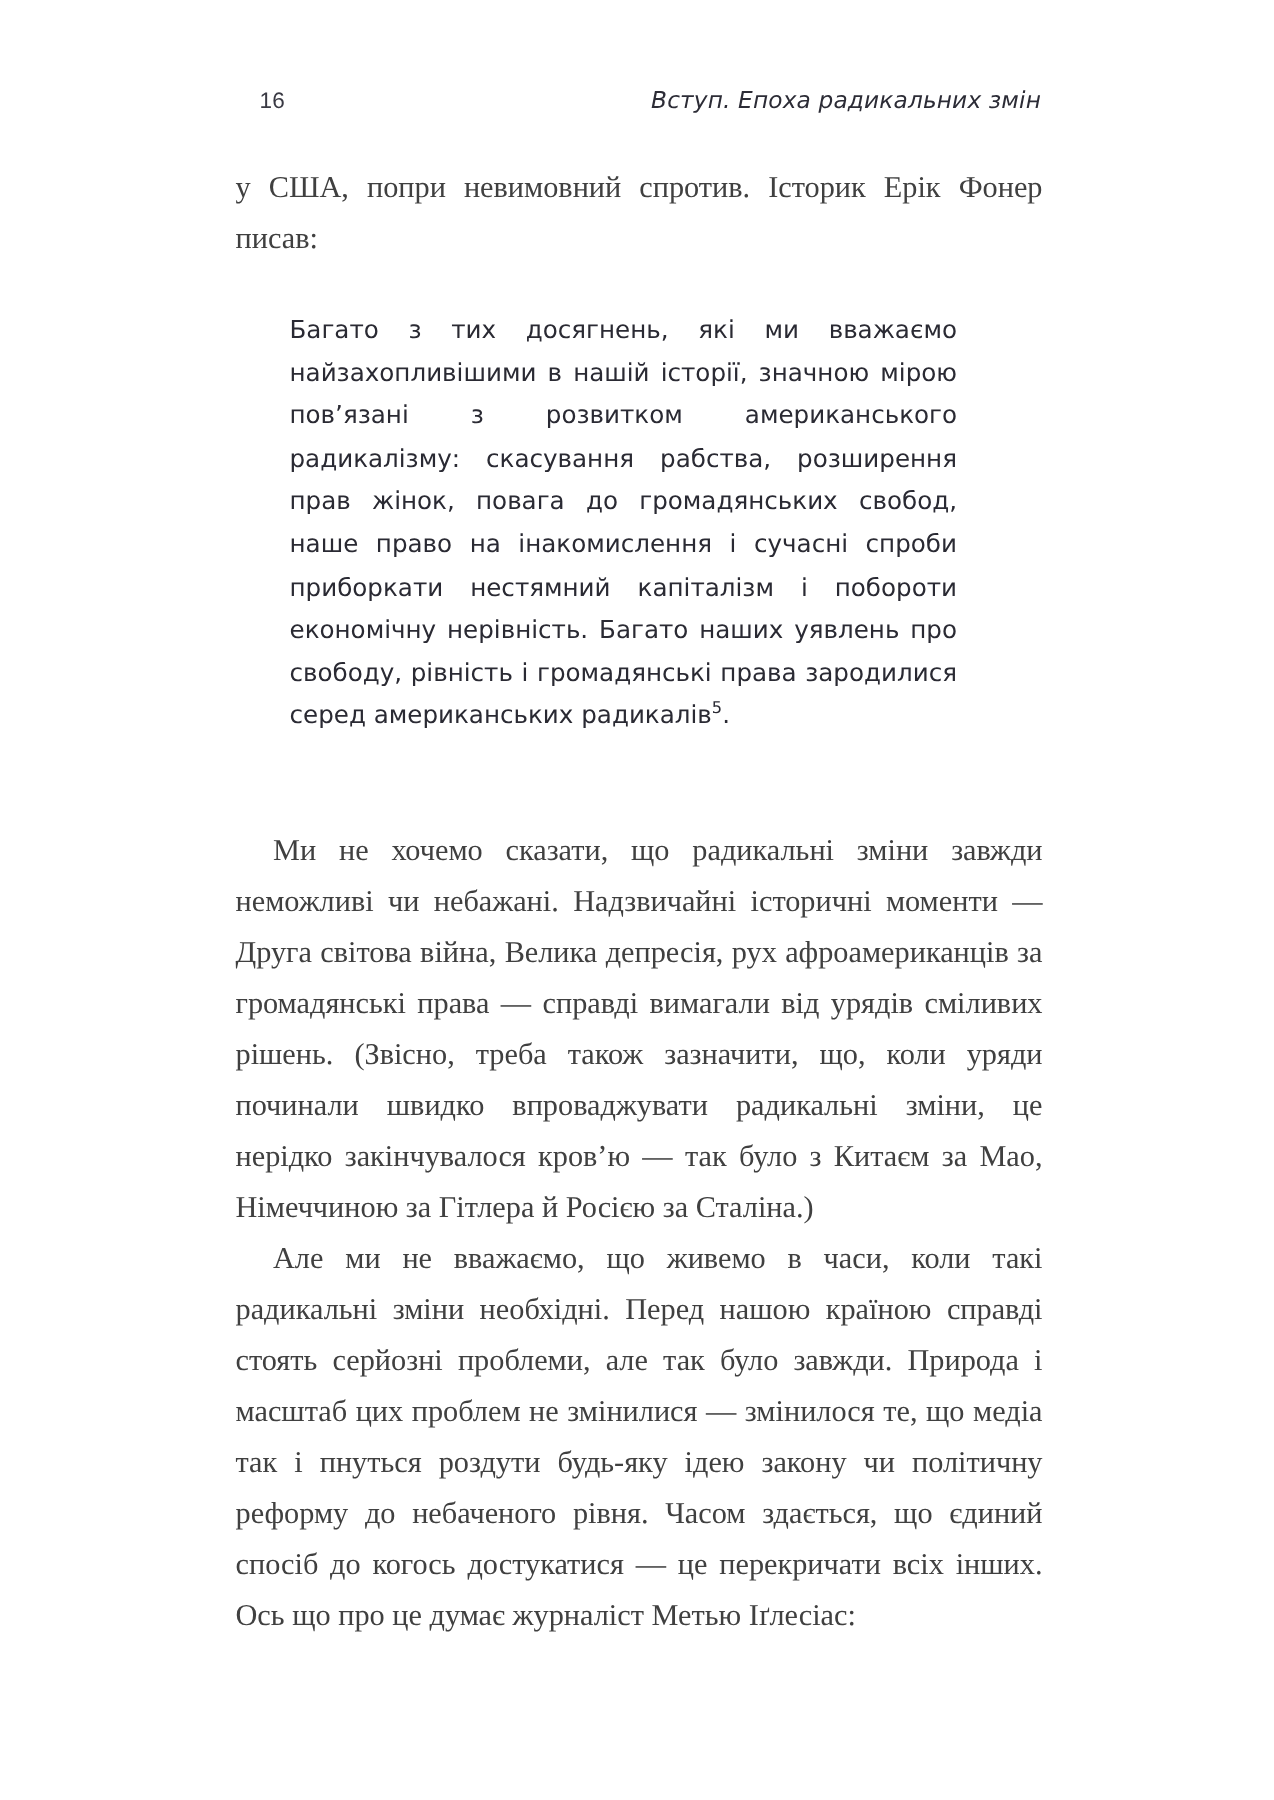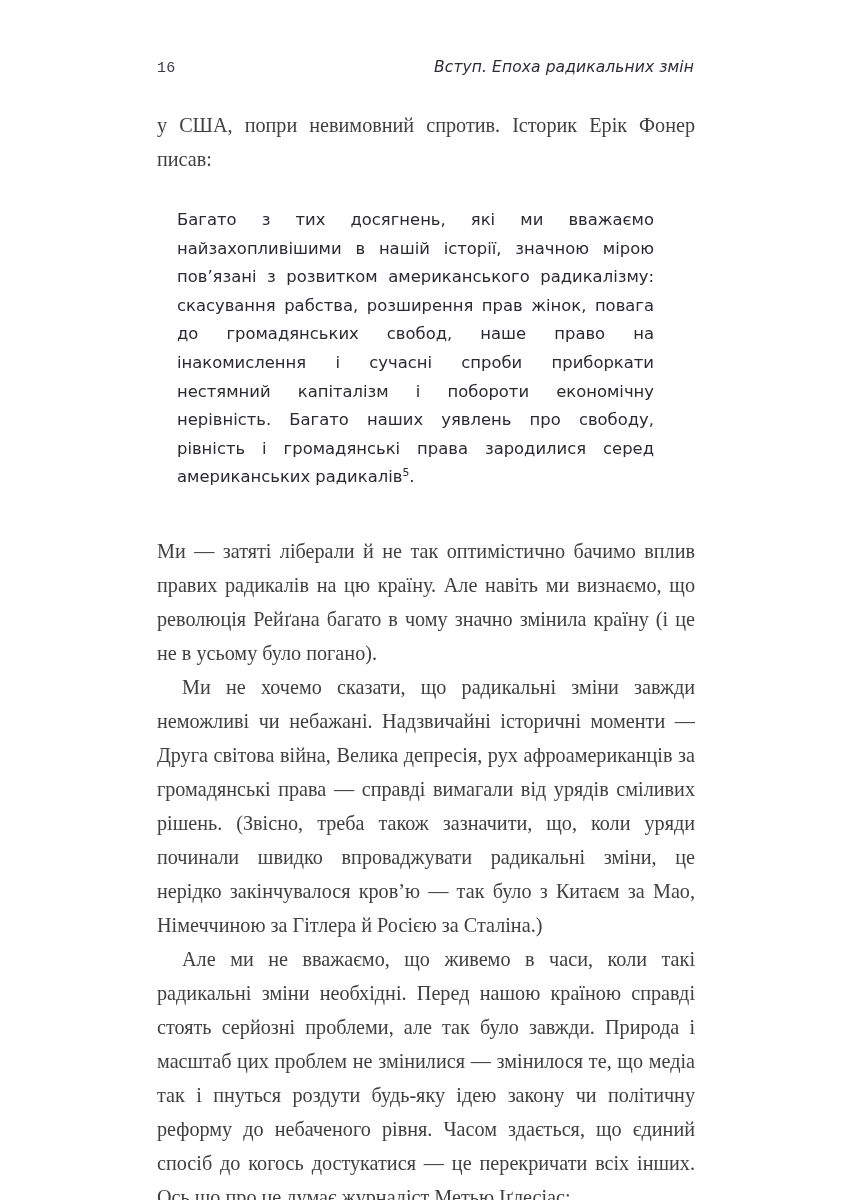--- a/index.html
+++ b/index.html
@@ -24,24 +24,25 @@
   .running-head {
     position: absolute;
     top: 58px;
     left: 157px;
     width: 537px;
     display: flex;
     align-items: baseline;
     justify-content: space-between;
   }
   .folio {
-    font-family: Liberation Mono, monospace;
+    font-family: Liberation Sans, sans-serif;
     font-size: 15px;
     color: #3a3a44;
     letter-spacing: 0.2px;
+    margin-left: 16px;
   }
   .running-title {
     font-family: "DejaVu Sans", sans-serif;
     font-style: italic;
     font-size: 15.5px;
     color: #2c2c36;
     letter-spacing: 0.1px;
     margin-left: 12px;
   }
 
@@ -72,21 +73,21 @@
   }
 
   
   .quote-block {
     margin: 30px 0 0 0;
     padding: 0 0 0 20px;
     width: 497px;
     box-sizing: border-box;
   }
   .quote-block p {
-    margin: 0;
+    margin: 16px;
     font-family: "DejaVu Sans", sans-serif;
     font-size: 16.4px;
     line-height: 28.6px;
     text-align: justify;
     text-justify: inter-word;
     color: #2a2a33;
   }
   sup.fn {
     font-size: 0.66em;
     vertical-align: super;
@@ -108,20 +109,19 @@
   <div class="text-column">
 
     <p class="body cont">у США, попри невимовний спротив. Історик Ерік Фонер писав:</p>
 
     <blockquote class="quote-block">
       <p><span>Багато з тих досягнень, які ми вважаємо найзахопливішими в нашій історії, значною мірою пов’язані з розвитком американського радикалізму: скасування рабства, розширення прав жінок, повага до громадянських свобод, наше право на інакомислення і сучасні спроби приборкати нестямний капіталізм і побороти економічну нерівність. Багато наших уявлень про свободу, рівність і громадянські права зародилися серед американських радикалів</span><sup class="fn">5</sup><span>.</span></p>
     </blockquote>
 
     <div class="gap-after-quote"></div>
 
-    <p class="body cont">Ми — затяті ліберали й не так оптимістично бачимо вплив правих радикалів на цю країну. Але навіть ми визнаємо, що революція Рейґана багато в чому значно змінила країну (і це не в усьому було погано).</p>
 
     <p class="body indent">Ми не хочемо сказати, що радикальні зміни завжди неможливі чи небажані. Надзвичайні історичні моменти — Друга світова війна, Велика депресія, рух афроамериканців за громадянські права — справді вимагали від урядів сміливих рішень. (Звісно, треба також зазначити, що, коли уряди починали швидко впроваджувати радикальні зміни, це нерідко закінчувалося кров’ю — так було з Китаєм за Мао, Німеччиною за Гітлера й Росією за Сталіна.)</p>
 
     <p class="body indent">Але ми не вважаємо, що живемо в часи, коли такі радикальні зміни необхідні. Перед нашою країною справді стоять серйозні проблеми, але так було завжди. Природа і масштаб цих проблем не змінилися — змінилося те, що медіа так і пнуться роздути будь-яку ідею закону чи політичну реформу до небаченого рівня. Часом здається, що єдиний спосіб до когось достукатися — це перекричати всіх інших. Ось що про це думає журналіст Метью Іґлесіас:</p>
 
   </div>
 </div>
 
 </body></html>

